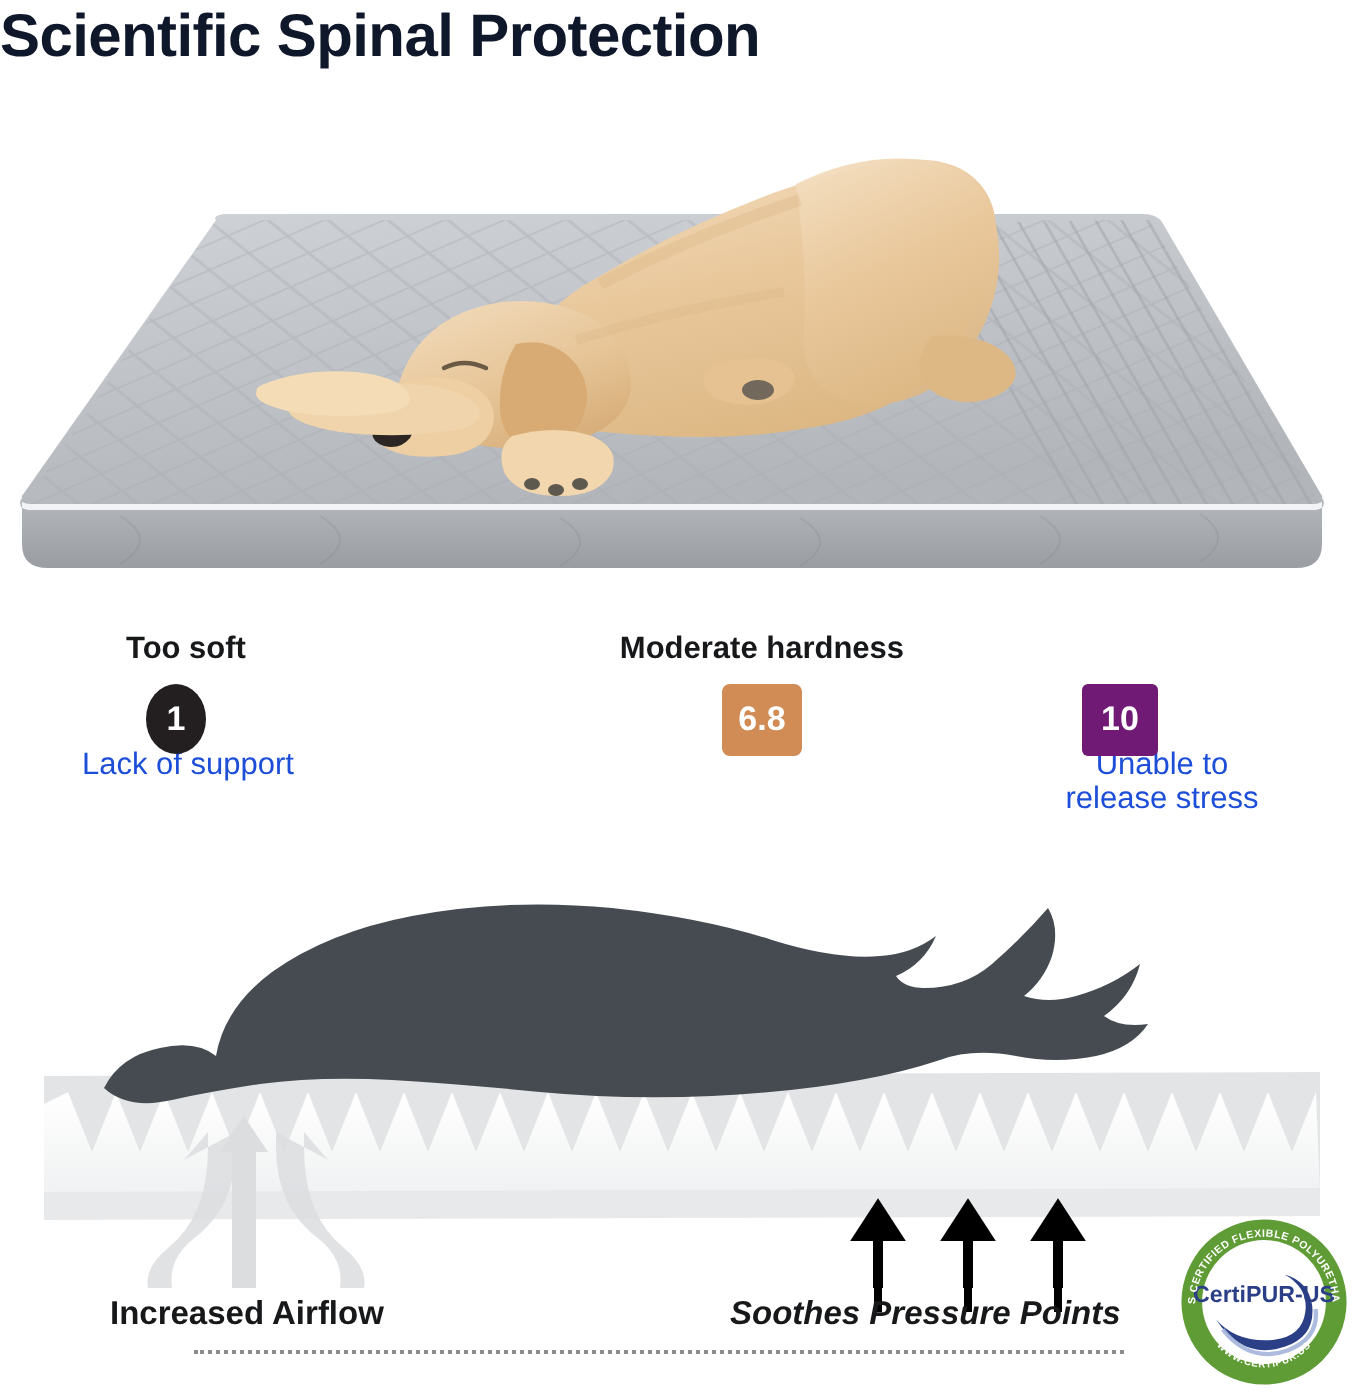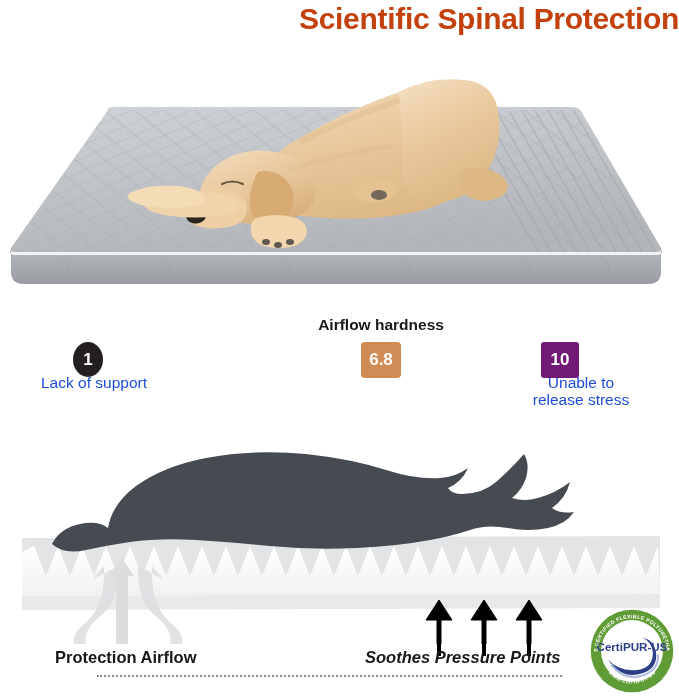--- a/index.html
+++ b/index.html
@@ -8,25 +8,25 @@
     background: #ffffff;
     font-family: "Liberation Sans", sans-serif;
     overflow: hidden;
     position: relative;
   }
   .page { position: relative; width: 679px; height: 696px; background: #fff; }
 
   
   .title {
     position: absolute; top: 2px; left: 0; width: 679px;
-    text-align: right;
+    text-align: left;
     font-size: 30px;
     font-weight: bold;
     letter-spacing: -0.3px;
-    color: #c2410c;
+    color: #0f172a;
     font-family: "Liberation Sans", sans-serif;
   }
 
   
   .hero { position: absolute; top: 50px; left: 0; width: 679px; height: 240px; }
   .hero svg { display:block; width:679px; height:240px; }
 
   
   .scale { position: absolute; top: 316px; left: 0; width: 679px; height: 104px; }
 
@@ -215,21 +215,22 @@
           <ellipse cx="290" cy="192" rx="4" ry="3"></ellipse>
         </g>
 
         <path d="M300 92 Q346 68 400 50" stroke="#d9b484" stroke-width="6" fill="none" opacity="0.35"></path>
         <path d="M288 120 Q340 104 392 96" stroke="#d9b484" stroke-width="5" fill="none" opacity="0.28"></path>
       </g>
     </svg>
   </div>
 
   <div class="scale">
-    <div class="scale-top-label lbl-mod">Airflow hardness</div>
+    <div class="scale-top-label lbl-soft">Too soft</div>
+    <div class="scale-top-label lbl-mod">Moderate hardness</div>
 
     <div class="scale-line"></div>
 
     <div class="scale-bot-label sub-soft">Lack of support</div>
     <div class="scale-bot-label sub-hard">
       <span>Unable to</span><br>
       <span>release stress</span>
     </div>
   </div>
 
@@ -313,21 +314,21 @@
       </g>
     </svg>
   </div>
 
   <svg style="position:absolute;top:644px;left:0;width:679px;height:20px;" viewBox="0 0 679 20" xmlns="http://www.w3.org/2000/svg">
     <rect x="437" y="0" width="4" height="12" fill="#000"></rect>
     <rect x="482" y="0" width="4" height="12" fill="#000"></rect>
     <rect x="527" y="0" width="4" height="12" fill="#000"></rect>
   </svg>
 
-  <div class="bot-label bot-air">Protection Airflow</div>
+  <div class="bot-label bot-air">Increased Airflow</div>
   <div class="bot-label bot-pres">Soothes Pressure Points</div>
 
   <div class="certi">
     <svg viewBox="0 0 100 100" xmlns="http://www.w3.org/2000/svg">
       <defs>
         <path id="arcTop" d="M 10,52 A 40,40 0 0 1 90,52"></path>
         <path id="arcBot" d="M 14,52 A 36,36 0 0 0 86,52"></path>
       </defs>
       <circle cx="50" cy="50" r="48" fill="#5f9c35"></circle>
       <circle cx="50" cy="50" r="36" fill="#ffffff"></circle>

